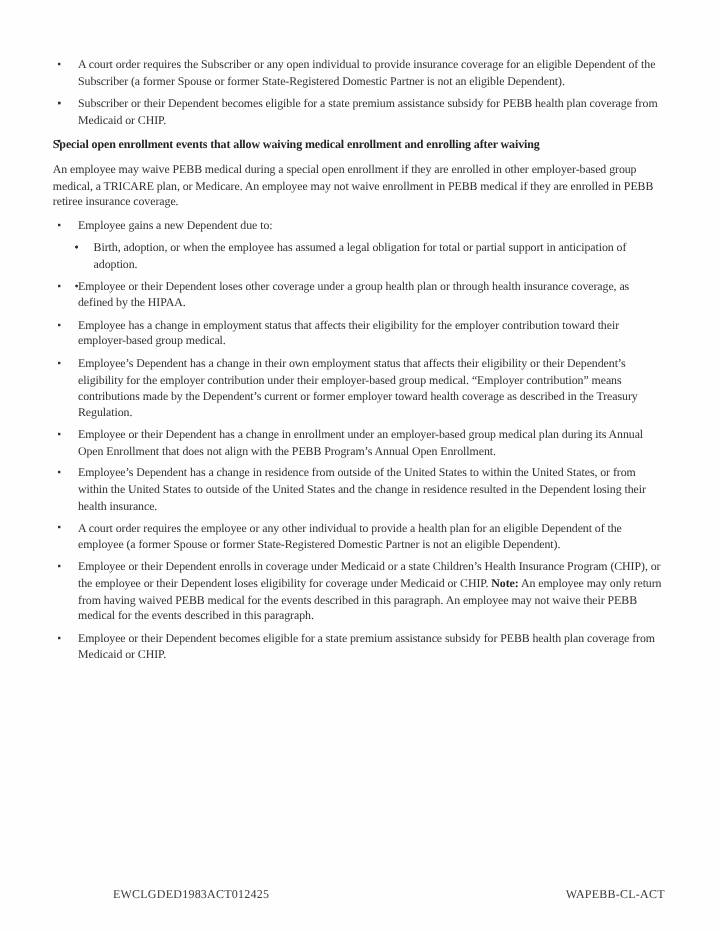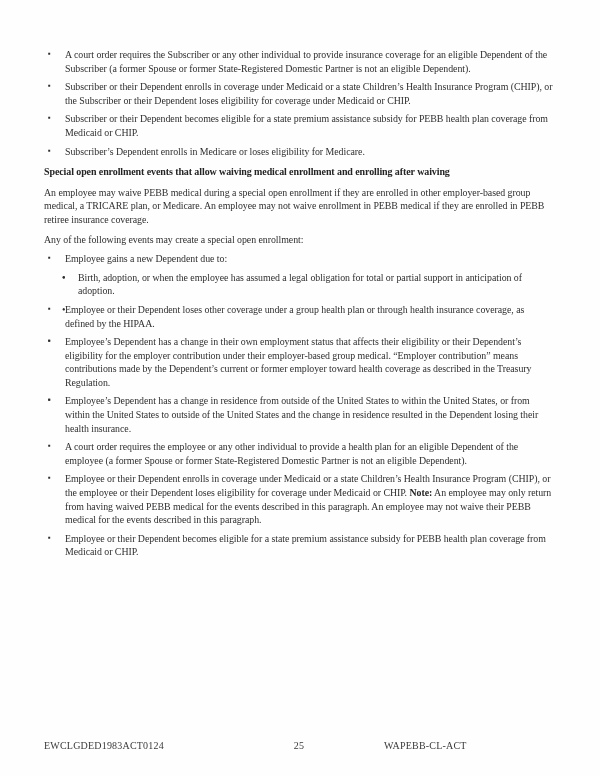--- a/index.html
+++ b/index.html
@@ -38,52 +38,49 @@
     top: 739px;
     left: 44px;
     right: 46px;
     display: flex;
     justify-content: space-between;
     align-items: baseline;
     font-size: 10px;
     letter-spacing: 0.2px;
     color: #3a3a3a;
   }
-  .footer .f-left  { flex: 1; text-align: left; }
-  .footer .f-center{ flex: 1; text-align: center; }
-  .footer .f-right { flex: 1; }
+  .footer .f-left  { flex: 1; text-align: right; }
+  .footer .f-center{ flex: 1; text-align: left; }
+  .footer .f-right { flex: 1; text-align: right; }
 </style>
 </head>
 <body>
 
 <div class="page">
 
   <ul class="l1">
     <li class="li1">
       <span class="m1">▪</span>
-      <span>A court order requires the Subscriber or any other individual to provide insurance coverage for an eligible Dependent of the Subscriber (a former Spouse or former State-Registered Domestic Partner is not an eligible Dependent).</span>
+      <span>A court order requires the Subscriber or any open individual to provide insurance coverage for an eligible Dependent of the Subscriber (a former Spouse or former State-Registered Domestic Partner is not an eligible Dependent).</span>
     </li>
     <li class="li1">
       <span class="m1">▪</span>
-      <span>Subscriber or their Dependent enrolls in coverage under Medicaid or a state Children’s Health Insurance Program (CHIP), or the Subscriber or their Dependent loses eligibility for coverage under Medicaid or CHIP.</span>
     </li>
     <li class="li1">
       <span class="m1">▪</span>
       <span>Subscriber or their Dependent becomes eligible for a state premium assistance subsidy for PEBB health plan coverage from Medicaid or CHIP.</span>
     </li>
     <li class="li1">
       <span class="m1">▪</span>
-      <span>Subscriber’s Dependent enrolls in Medicare or loses eligibility for Medicare.</span>
     </li>
   </ul>
 
   <h2 class="heading">Special open enrollment events that allow waiving medical enrollment and enrolling after waiving</h2>
 
   <p class="para">An employee may waive PEBB medical during a special open enrollment if they are enrolled in other employer-based group medical, a TRICARE plan, or Medicare. An employee may not waive enrollment in PEBB medical if they are enrolled in PEBB retiree insurance coverage.</p>
-  <p class="para">Any of the following events may create a special open enrollment:</p>
 
   <ul class="l1">
 
     <li class="li1">
       <span class="m1">▪</span>
       <span>Employee gains a new Dependent due to:</span>
       <ul class="l2">
         <li class="li2">
           <span class="m2">•</span>
         </li>
@@ -97,29 +94,31 @@
       </ul>
     </li>
 
     <li class="li1">
       <span class="m1">▪</span>
       <span>Employee or their Dependent loses other coverage under a group health plan or through health insurance coverage, as defined by the HIPAA.</span>
     </li>
 
     <li class="li1">
       <span class="m1">▪</span>
+      <span>Employee has a change in employment status that affects their eligibility for the employer contribution toward their employer-based group medical.</span>
     </li>
 
     <li class="li1">
       <span class="m1">▪</span>
       <span>Employee’s Dependent has a change in their own employment status that affects their eligibility or their Dependent’s eligibility for the employer contribution under their employer-based group medical. “Employer contribution” means contributions made by the Dependent’s current or former employer toward health coverage as described in the Treasury Regulation.</span>
     </li>
 
     <li class="li1">
       <span class="m1">▪</span>
+      <span>Employee or their Dependent has a change in enrollment under an employer-based group medical plan during its Annual Open Enrollment that does not align with the PEBB Program’s Annual Open Enrollment.</span>
     </li>
 
     <li class="li1">
       <span class="m1">▪</span>
       <span>Employee’s Dependent has a change in residence from outside of the United States to within the United States, or from within the United States to outside of the United States and the change in residence resulted in the Dependent losing their health insurance.</span>
     </li>
 
     <li class="li1">
       <span class="m1">▪</span>
       <span>A court order requires the employee or any other individual to provide a health plan for an eligible Dependent of the employee (a former Spouse or former State-Registered Domestic Partner is not an eligible Dependent).</span>

